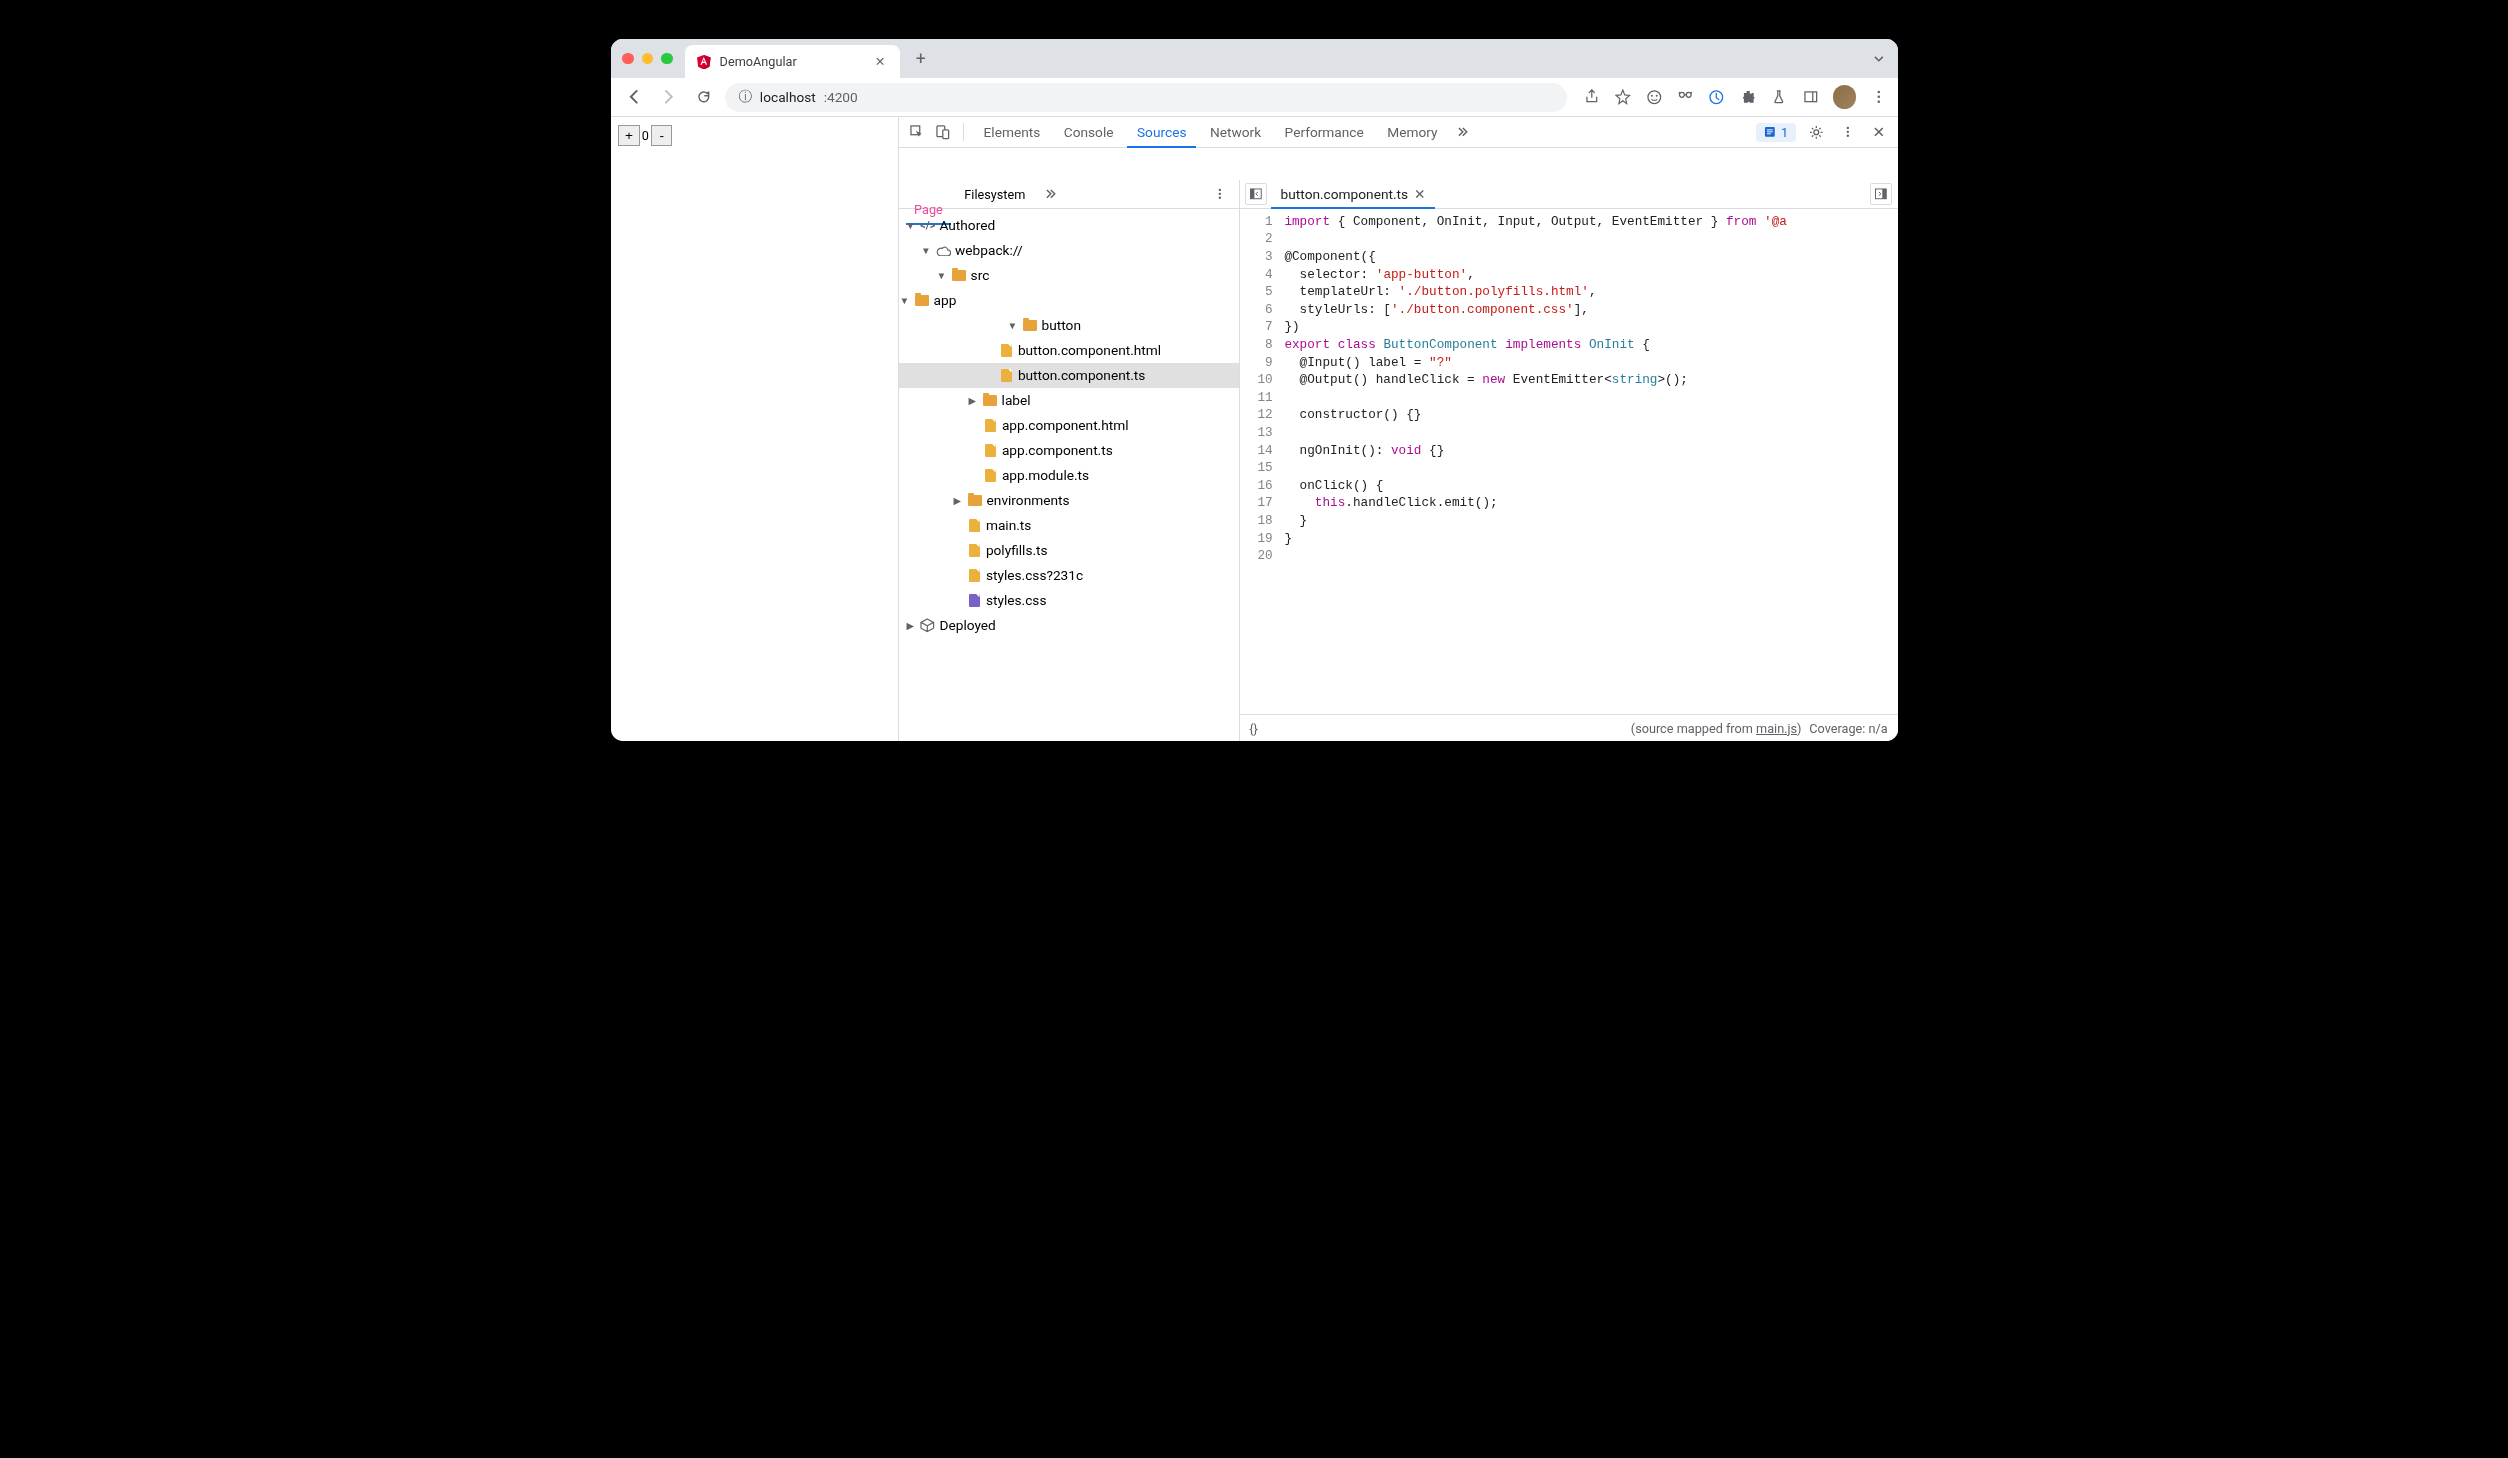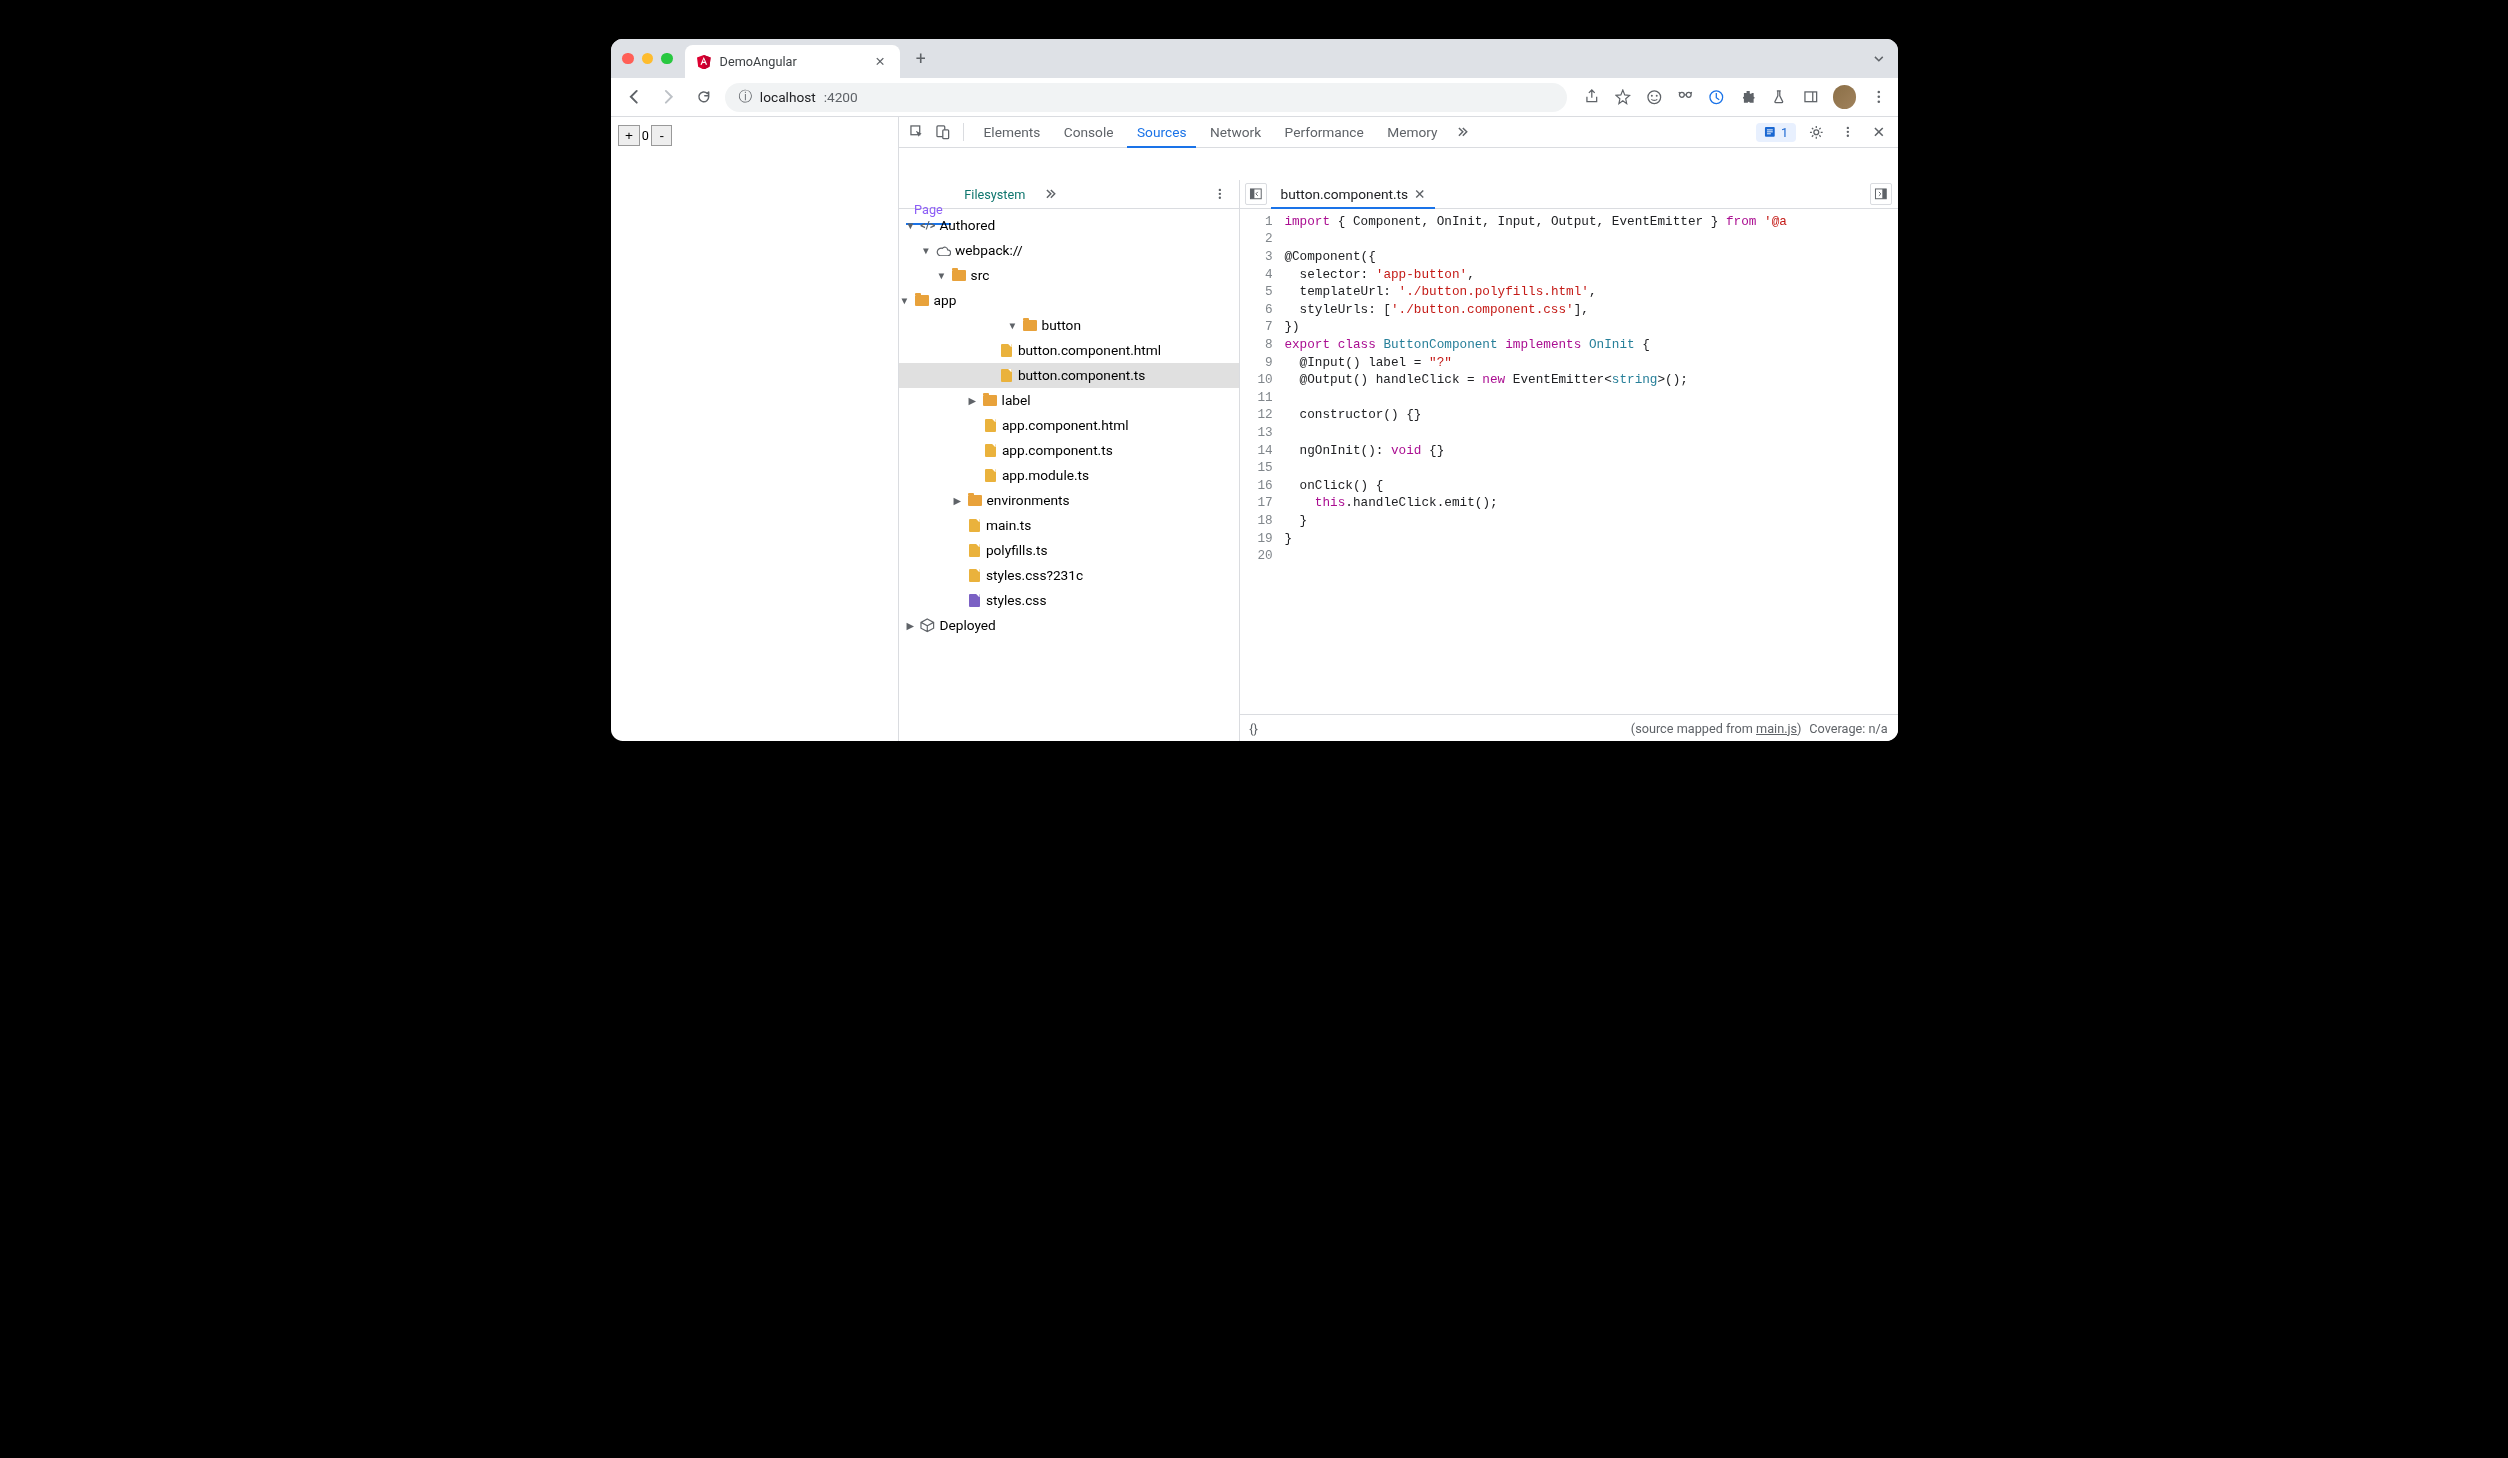--- a/index.html
+++ b/index.html
@@ -44,22 +44,22 @@
     .dt-sep { width: 1px; height: 17.6px; background: #dadce0; margin: 0 5.9px; }
     .dt-tab { padding: 0 9.8px; height: 31px; display: flex; align-items: center; color: #5f6368; cursor: pointer; font-size: 13.7px; }
     .dt-tab.active { color: #1a73e8; border-bottom: 2px solid #1a73e8; margin-bottom: -1px; }
     .dt-tabs-right { margin-left: auto; display: flex; align-items: center; gap: 9.8px; }
     .issue-badge { display: flex; align-items: center; gap: 3.9px; background: #e8f0fe; padding: 2px 7.8px; border-radius: 3.9px; color: #1967d2; font-size: 12.7px; }
     
     
     .sources { flex: 1; display: flex; overflow: hidden; }
     .src-nav { width: 341px; border-right: 1px solid #dadce0; display: flex; flex-direction: column; }
     .src-nav-tabs { height: 29px; display: flex; align-items: center; border-bottom: 1px solid #dadce0; padding: 0 7.8px; gap: 5.9px; }
-    .snt { padding: 0 7.8px; height: 29px; display: flex; align-items: center; color: #0f766e; cursor: pointer; font-size: 12.7px; }
-    .snt.active { color: #8b5cf6; border-bottom: 2px solid #1a73e8; margin-bottom: -1px; margin-top: 32px; }
+    .snt { padding: 0 7.8px; height: 29px; display: flex; align-items: center; color: #000000; cursor: pointer; font-size: 12.7px; }
+    .snt.active { color: #ec4899; border-bottom: 2px solid #1a73e8; margin-bottom: -1px; margin-top: 32px; }
     .snt-more { margin-left: auto; }
     
     .tree { flex: 1; overflow: auto; padding: 3.9px 0; font-size: 13.7px; }
     .tree-item { display: flex; align-items: center; height: 25px; padding-right: 7.8px; cursor: pointer; white-space: nowrap; }
     .tree-item.selected { background: #e0e0e0; }
     .tree-arrow { width: 11.7px; text-align: center; color: #5f6368; font-size: 9.8px; }
     .tree-arrow.down::before { content: "▼"; }
     .tree-arrow.right::before { content: "▶"; }
     .tree-icon { width: 15.6px; height: 15.6px; margin: 0 3.9px; display: flex; align-items: center; justify-content: center; }
     .ic-folder { width: 13.7px; height: 10.7px; background: #e8a23b; border-radius: 1px; position: relative; }

